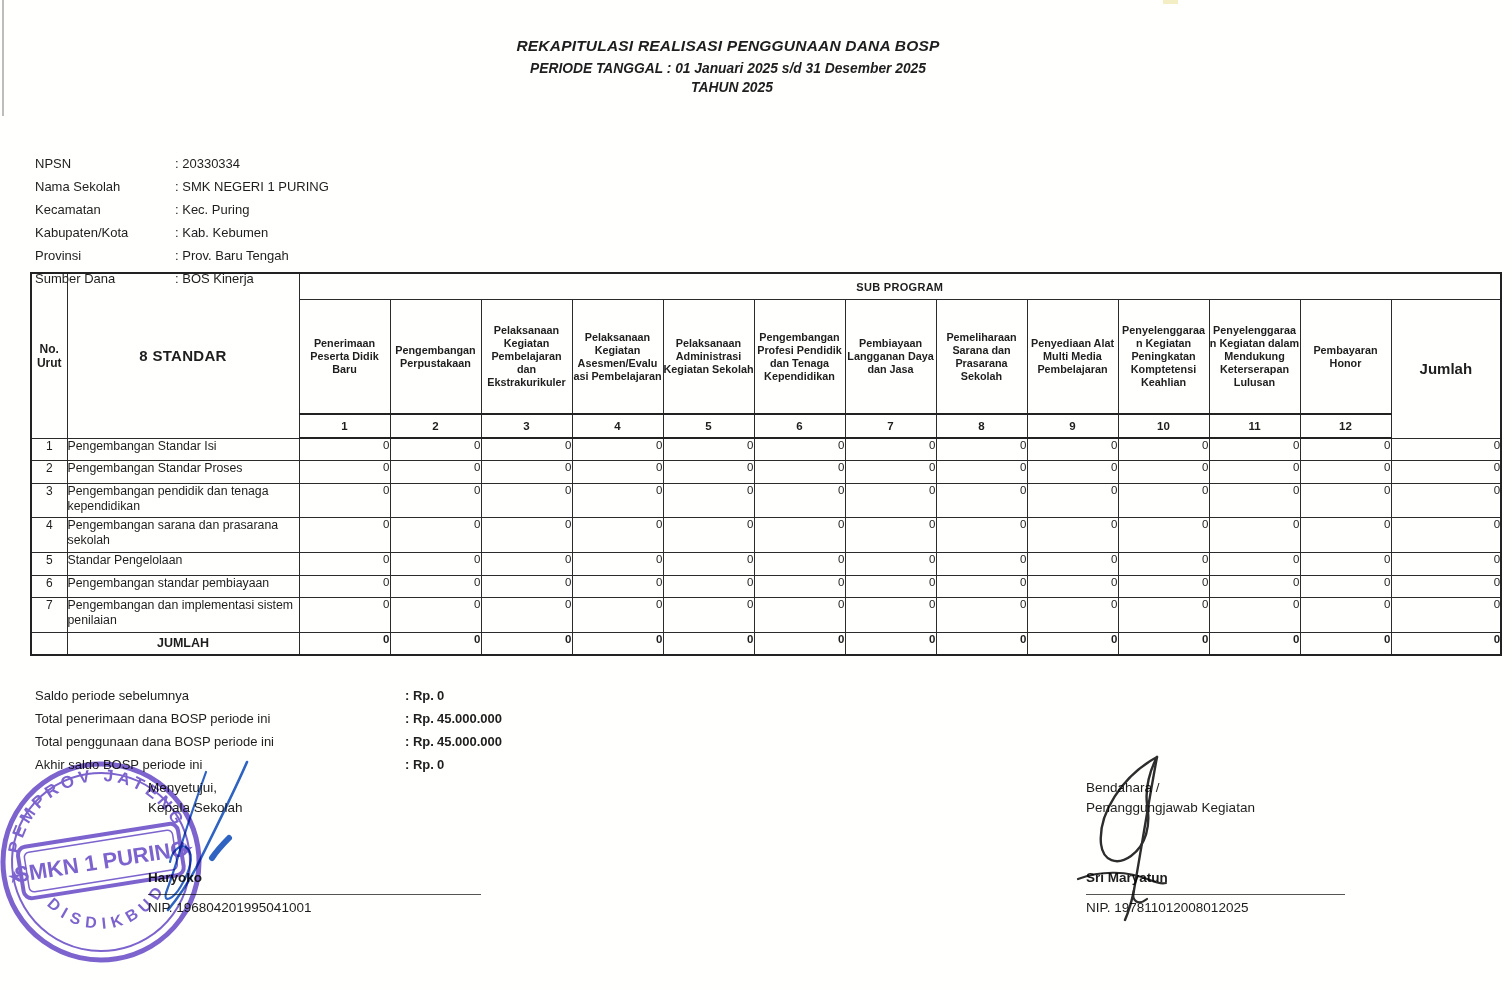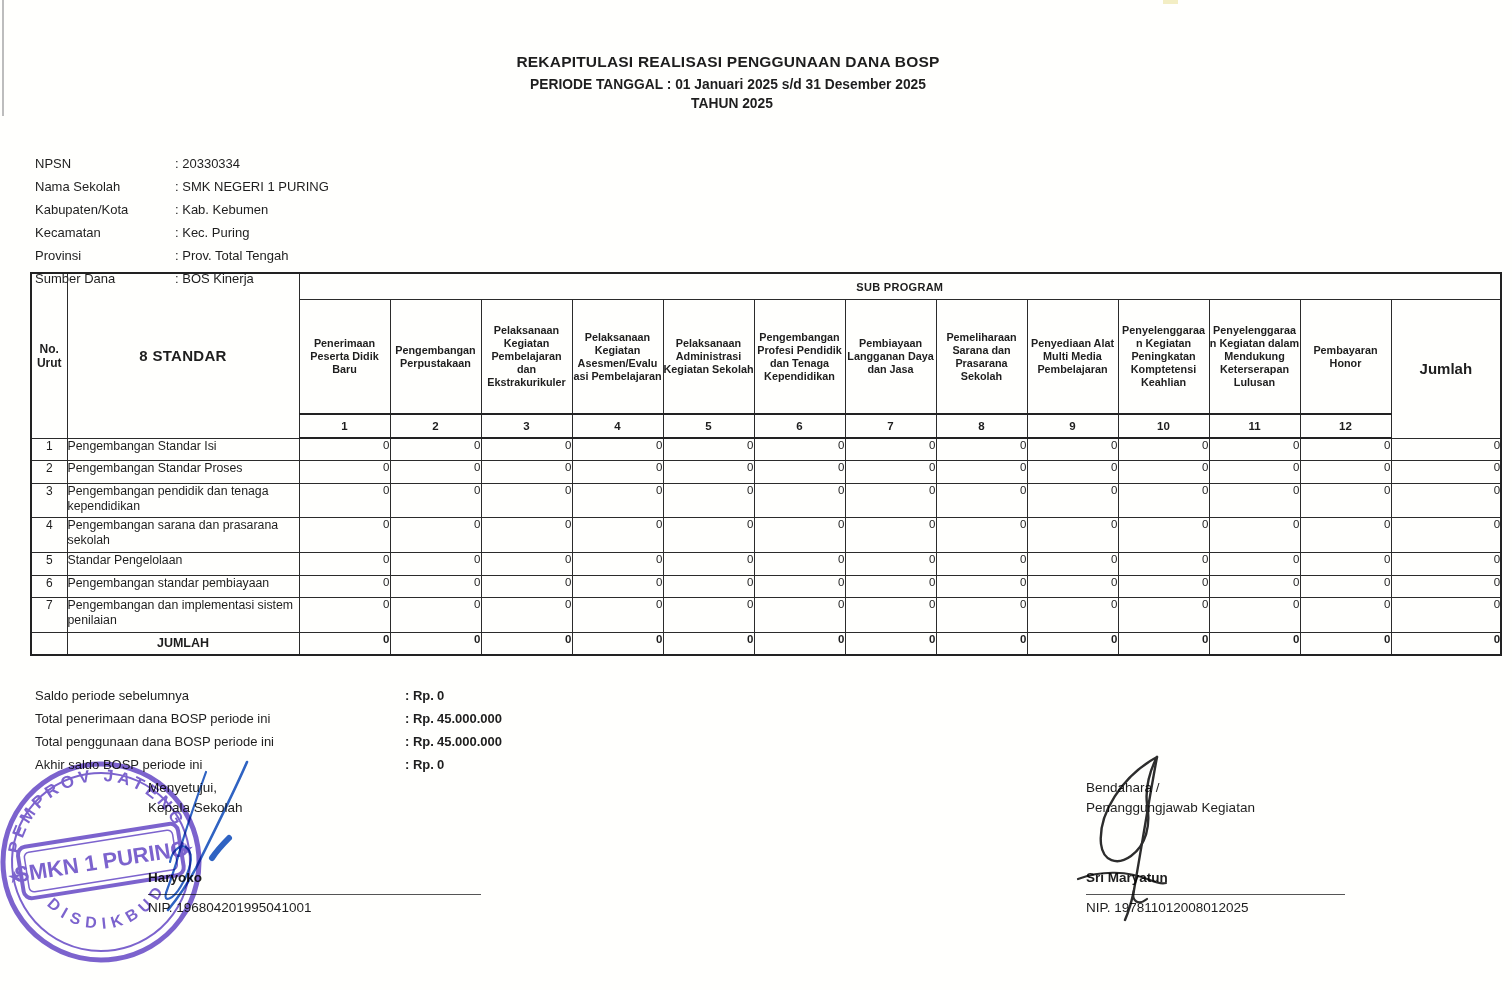--- a/index.html
+++ b/index.html
@@ -9,21 +9,21 @@
     background:#fffffd;
     overflow:hidden;
     font-family:"Liberation Sans", sans-serif;
     color:#1e1e1e;
   }
   
   .scan-edge{position:absolute;left:2px;top:0;width:2px;height:116px;background:#bdbdbd;}
   .scan-strip{position:absolute;left:1163px;top:0;width:15px;height:4px;background:#f3eec4;}
 
   
-  .titles{position:absolute;left:0;top:53px;width:1456px;text-align:center;}
+  .titles{position:absolute;left:0;top:37px;width:1456px;text-align:center;font-style:italic;}
   .title-main{font-size:15.5px;font-weight:bold;letter-spacing:.2px;}
   .title-sub{font-size:13.8px;font-weight:bold;margin-top:6px;}
   .title-year{font-size:13.8px;font-weight:bold;margin-top:4px;margin-left:8px;}
 
   
   .info{position:absolute;left:35px;top:126px;font-size:13px;margin-top:26px;}
   .info-row{display:flex;height:23px;align-items:center;}
   .info-label{width:140px;}
   .info-value{}
 
@@ -93,30 +93,30 @@
   <div class="info" id="info-block">
       <div class="info-row">
         <span class="info-label">NPSN</span>
         <span class="info-value">: 20330334</span>
       </div>
       <div class="info-row">
         <span class="info-label">Nama Sekolah</span>
         <span class="info-value">: SMK NEGERI 1 PURING</span>
       </div>
       <div class="info-row">
+        <span class="info-label">Kecamatan</span>
+        <span class="info-value">: Kec. Puring</span>
+      </div>
+      <div class="info-row">
         <span class="info-label">Kabupaten/Kota</span>
         <span class="info-value">: Kab. Kebumen</span>
       </div>
       <div class="info-row">
-        <span class="info-label">Kecamatan</span>
-        <span class="info-value">: Kec. Puring</span>
-      </div>
-      <div class="info-row">
         <span class="info-label">Provinsi</span>
-        <span class="info-value">: Prov. Total Tengah</span>
+        <span class="info-value">: Prov. Baru Tengah</span>
       </div>
       <div class="info-row">
         <span class="info-label">Sumber Dana</span>
         <span class="info-value">: BOS Kinerja</span>
       </div>
     </div>
 
   <table class="recap">
     <colgroup>
       <col style="width:36px">

